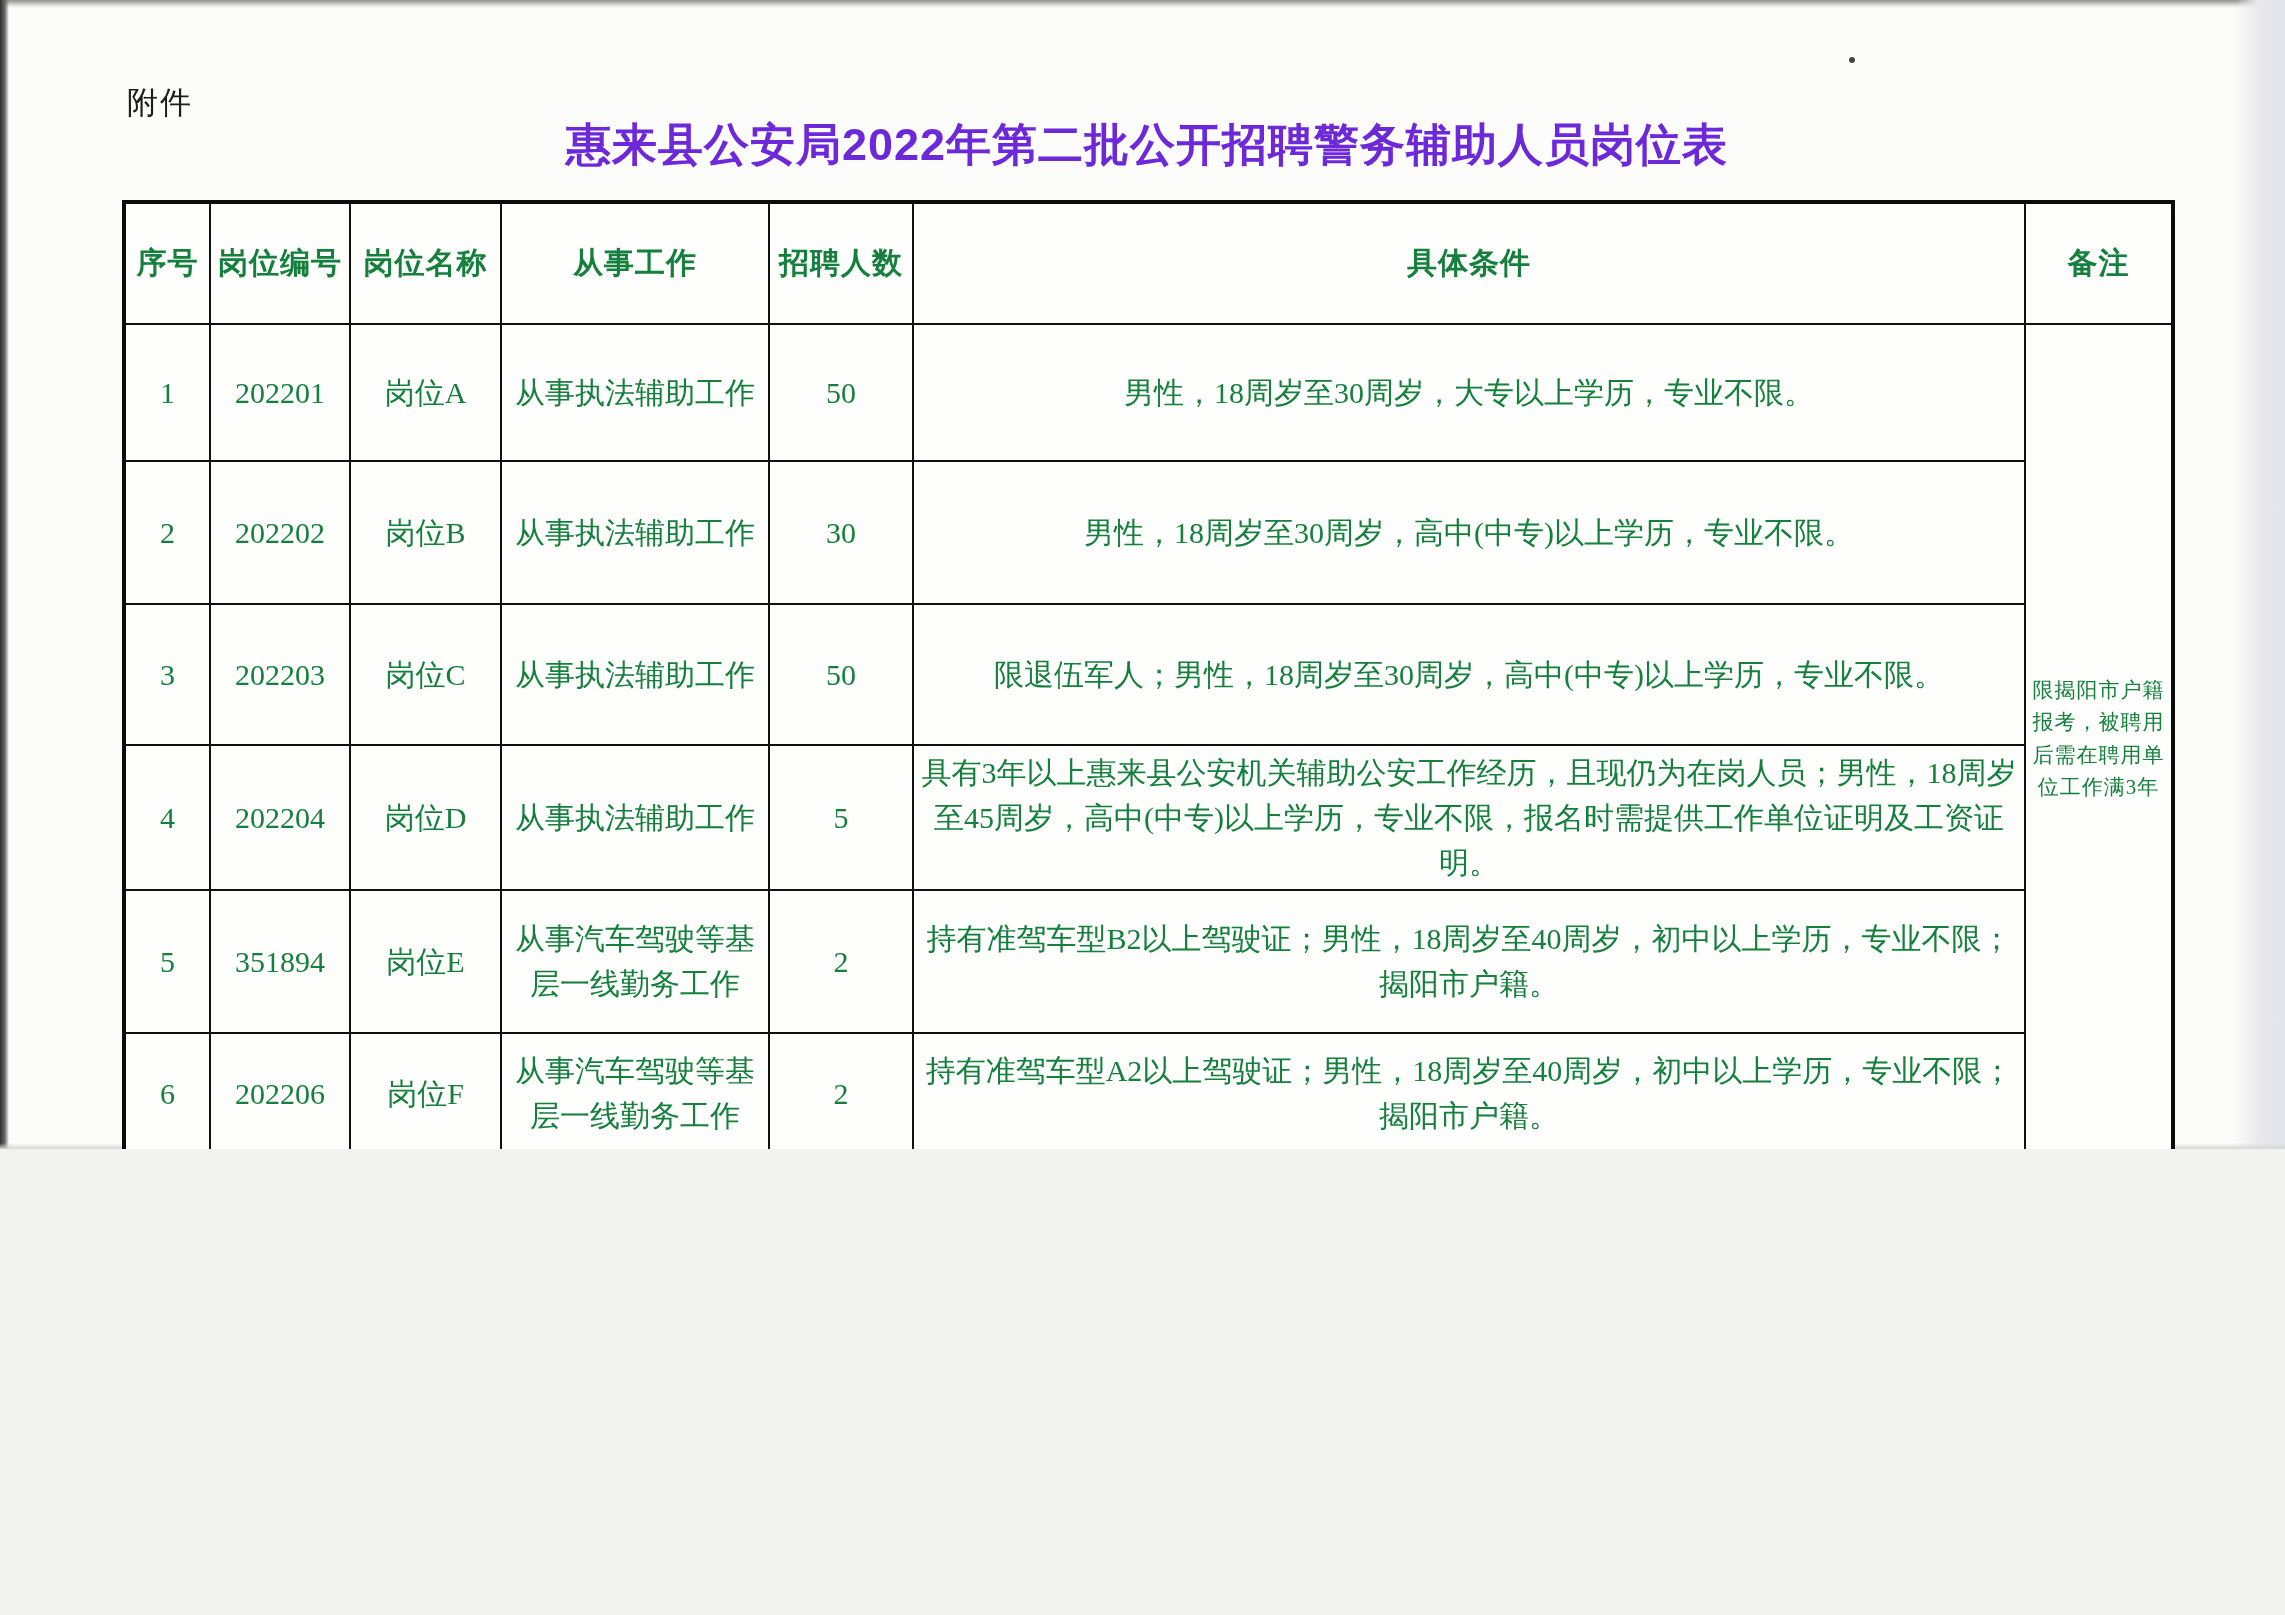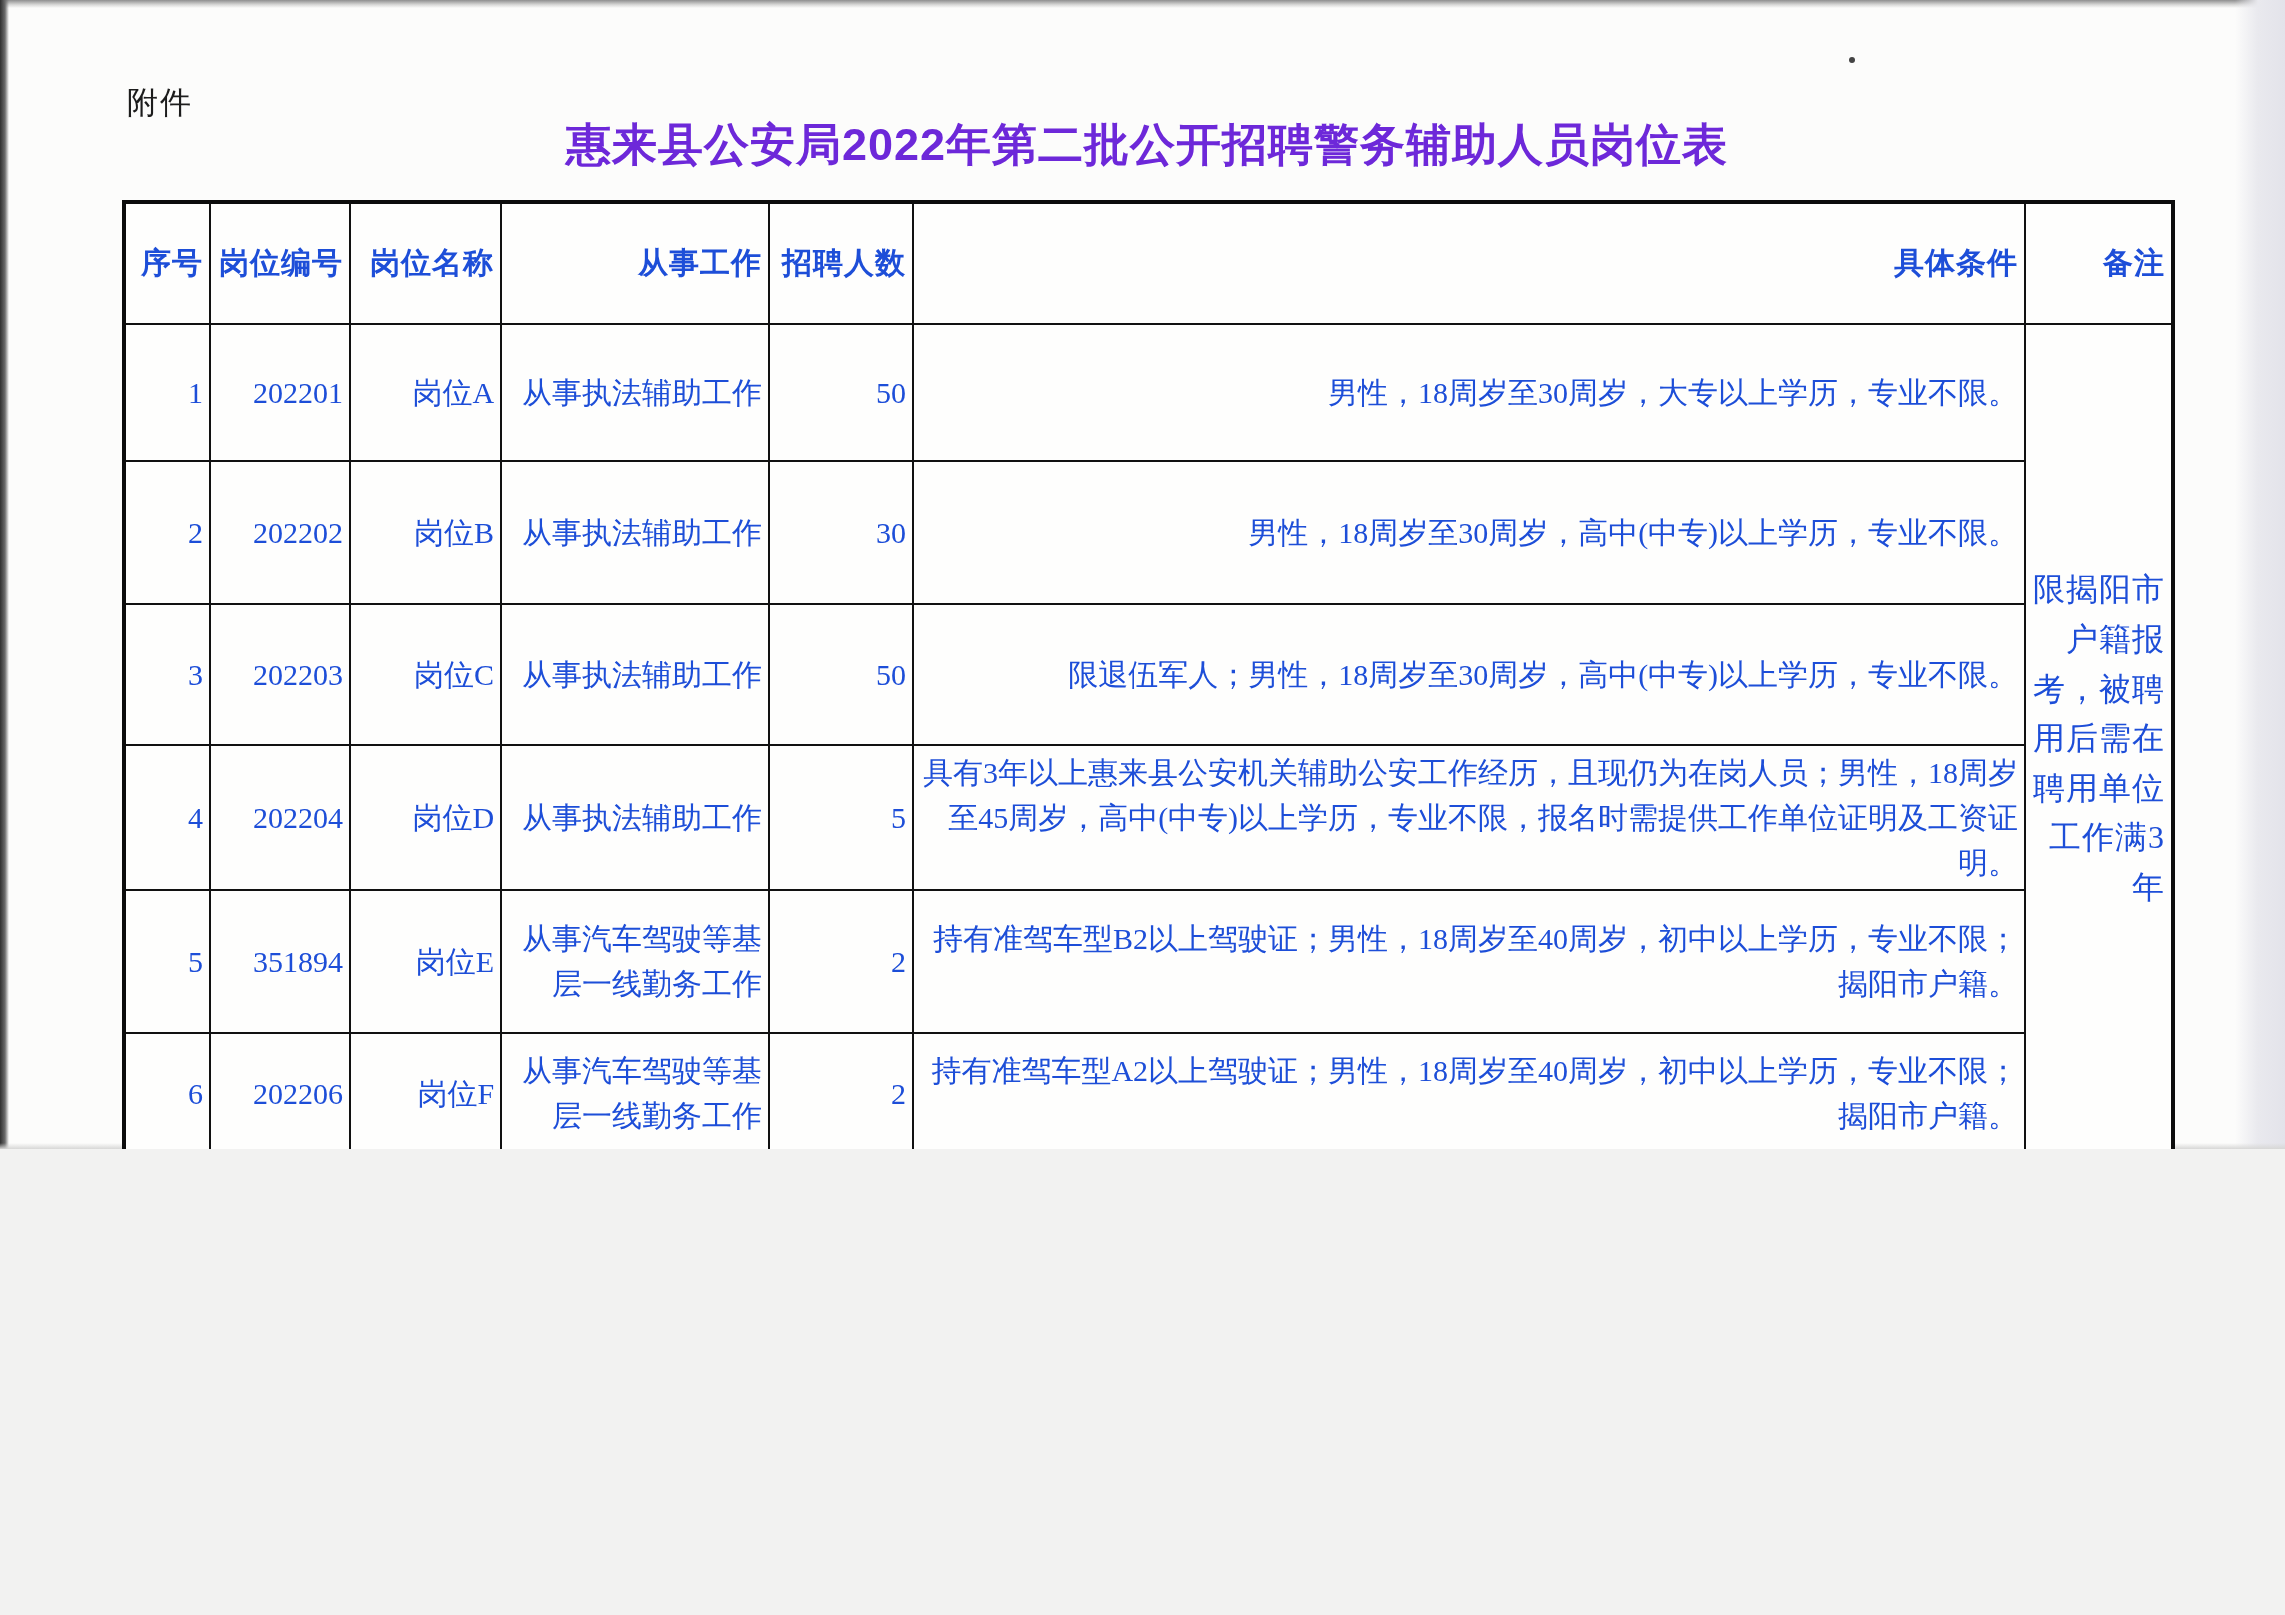--- a/index.html
+++ b/index.html
@@ -51,33 +51,33 @@
 
   table.job-table{
     position:absolute;left:122px;top:200px;
     width:2050px;height:951px;
     border-collapse:collapse;table-layout:fixed;
     background:#fefefd;
     box-shadow:0 7.8px 4.9px -3.9px rgba(0,0,0,0.28);
   }
   table.job-table th,table.job-table td{
     border:2px solid #111;
-    color:#1d4ed8;
-    text-align:right;vertical-align:middle;
+    color:#15803d;
+    text-align:center;vertical-align:middle;
     padding:3.9px 5.9px;box-sizing:border-box;
   }
   table.job-table{border:4.9px solid #0c0c0c;}
   thead th{
     font-family:"Liberation Sans","DejaVu Sans",sans-serif;
     font-weight:600;font-size:30px;letter-spacing:1px;
   }
   tbody td{font-size:30px;line-height:1.5;}
   td.col-cond{text-align:left;padding:9.8px 13.7px;}
   td.col-remark{
-    font-size:32px;line-height:1.55;padding:3.9px 4.9px;
+    font-size:21px;line-height:1.55;padding:3.9px 4.9px;
     letter-spacing:1px;
   }
   thead tr{height:122px;}
   tbody tr:nth-child(1){height:137px;}
   tbody tr:nth-child(2){height:143px;}
   tbody tr:nth-child(3){height:141px;}
   tbody tr:nth-child(4){height:142px;}
   tbody tr:nth-child(5){height:143px;}
   tbody tr:nth-child(6){height:122px;}
 </style>

